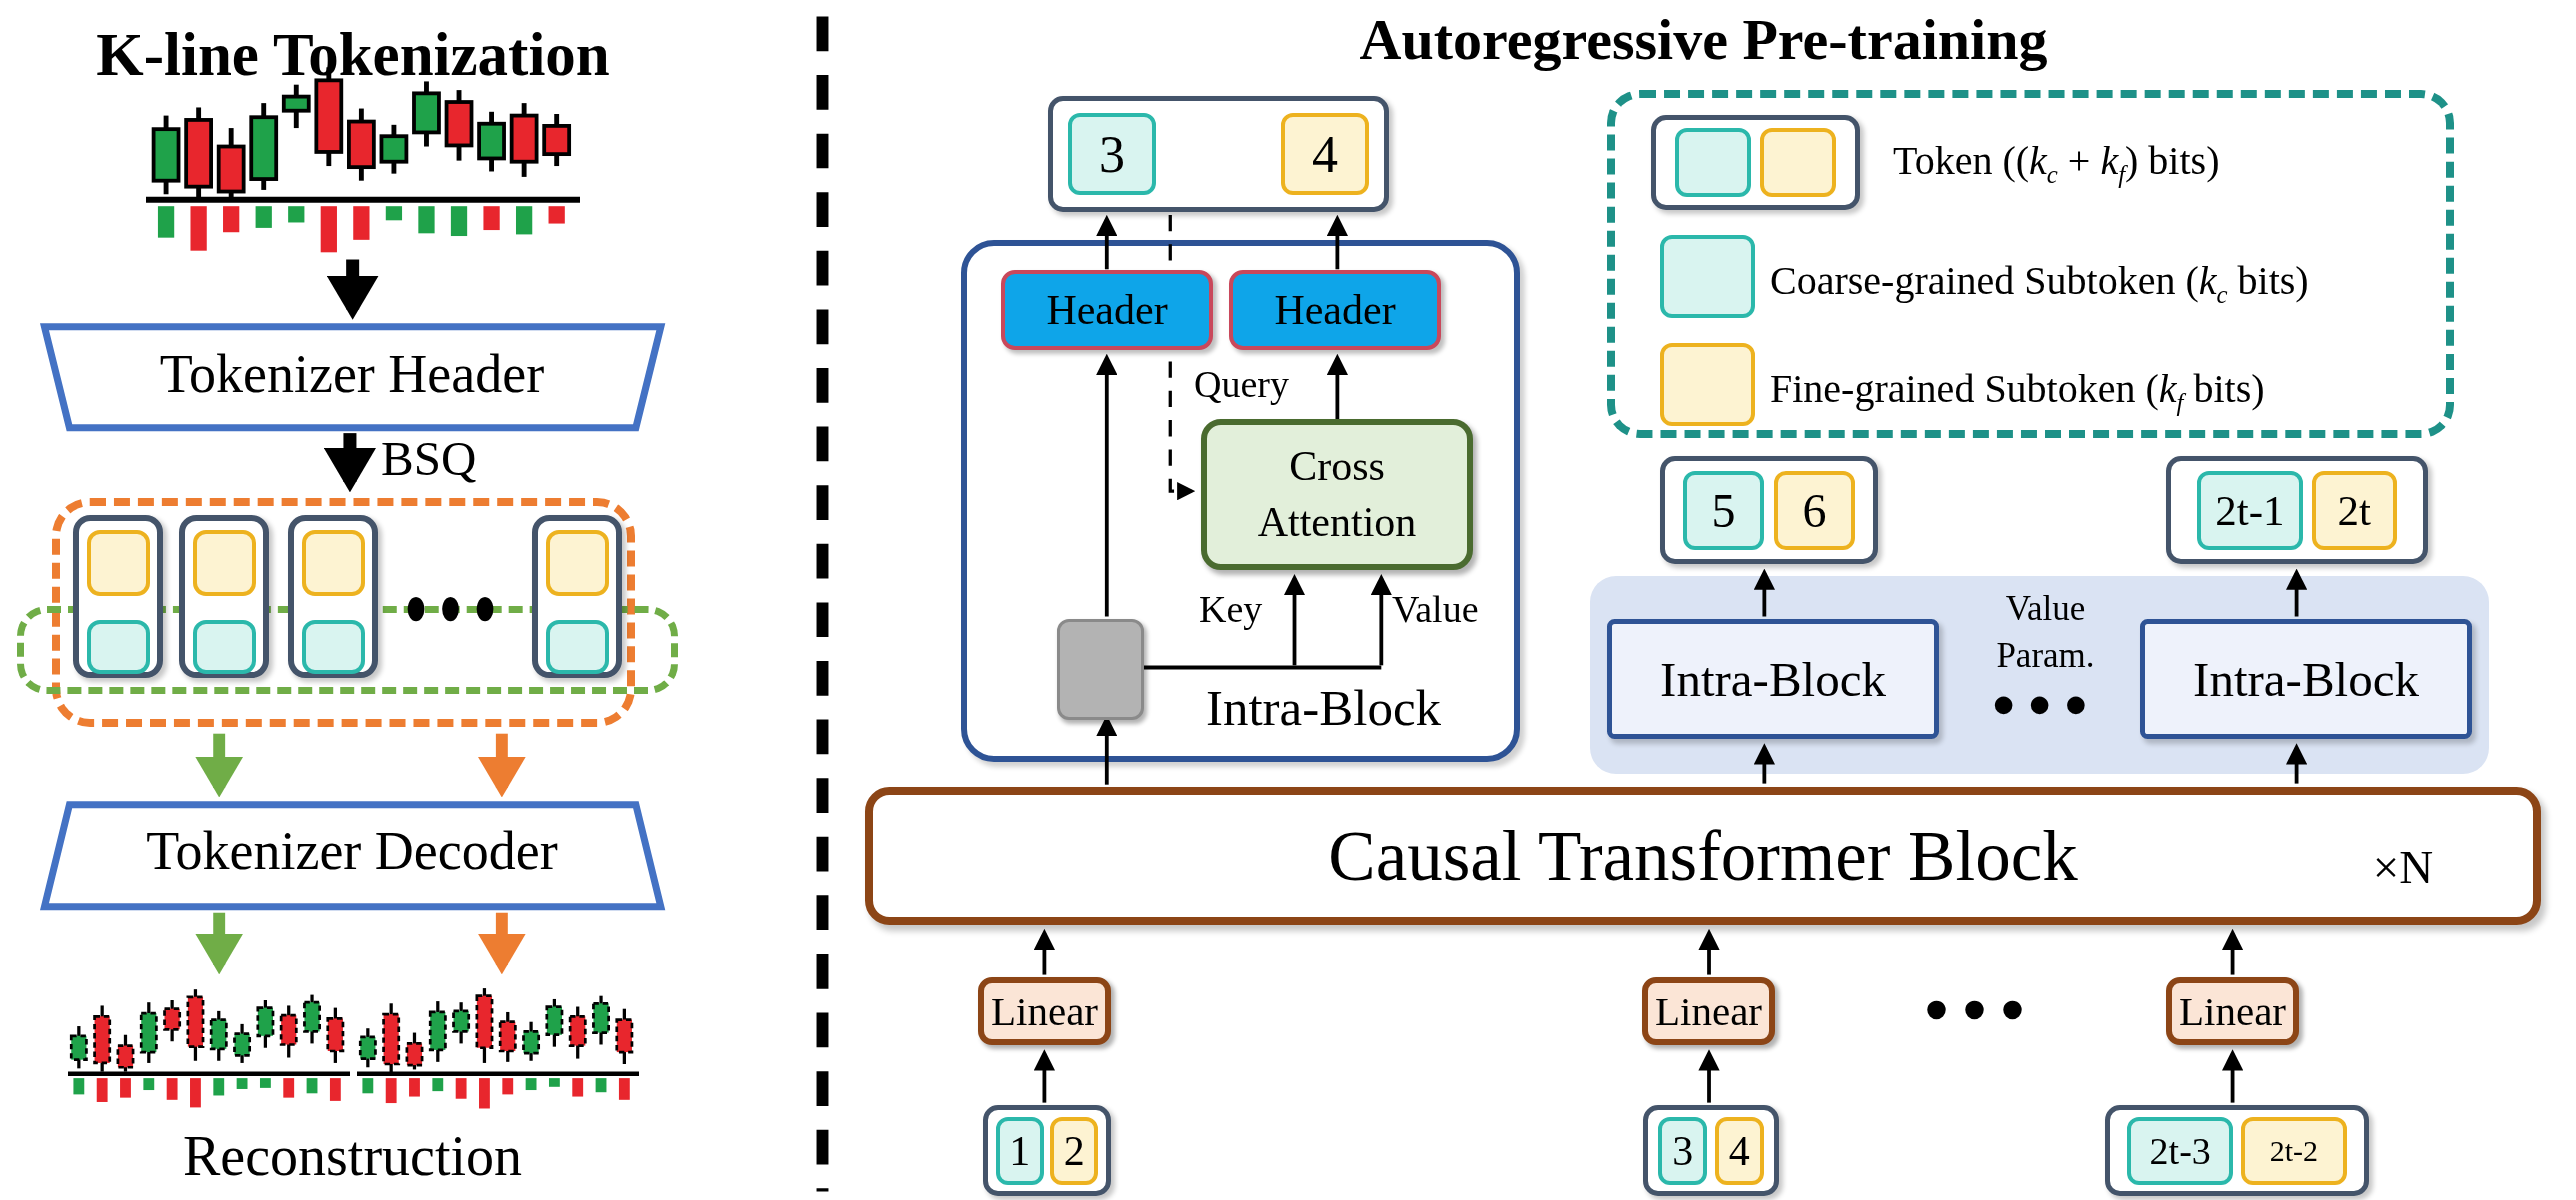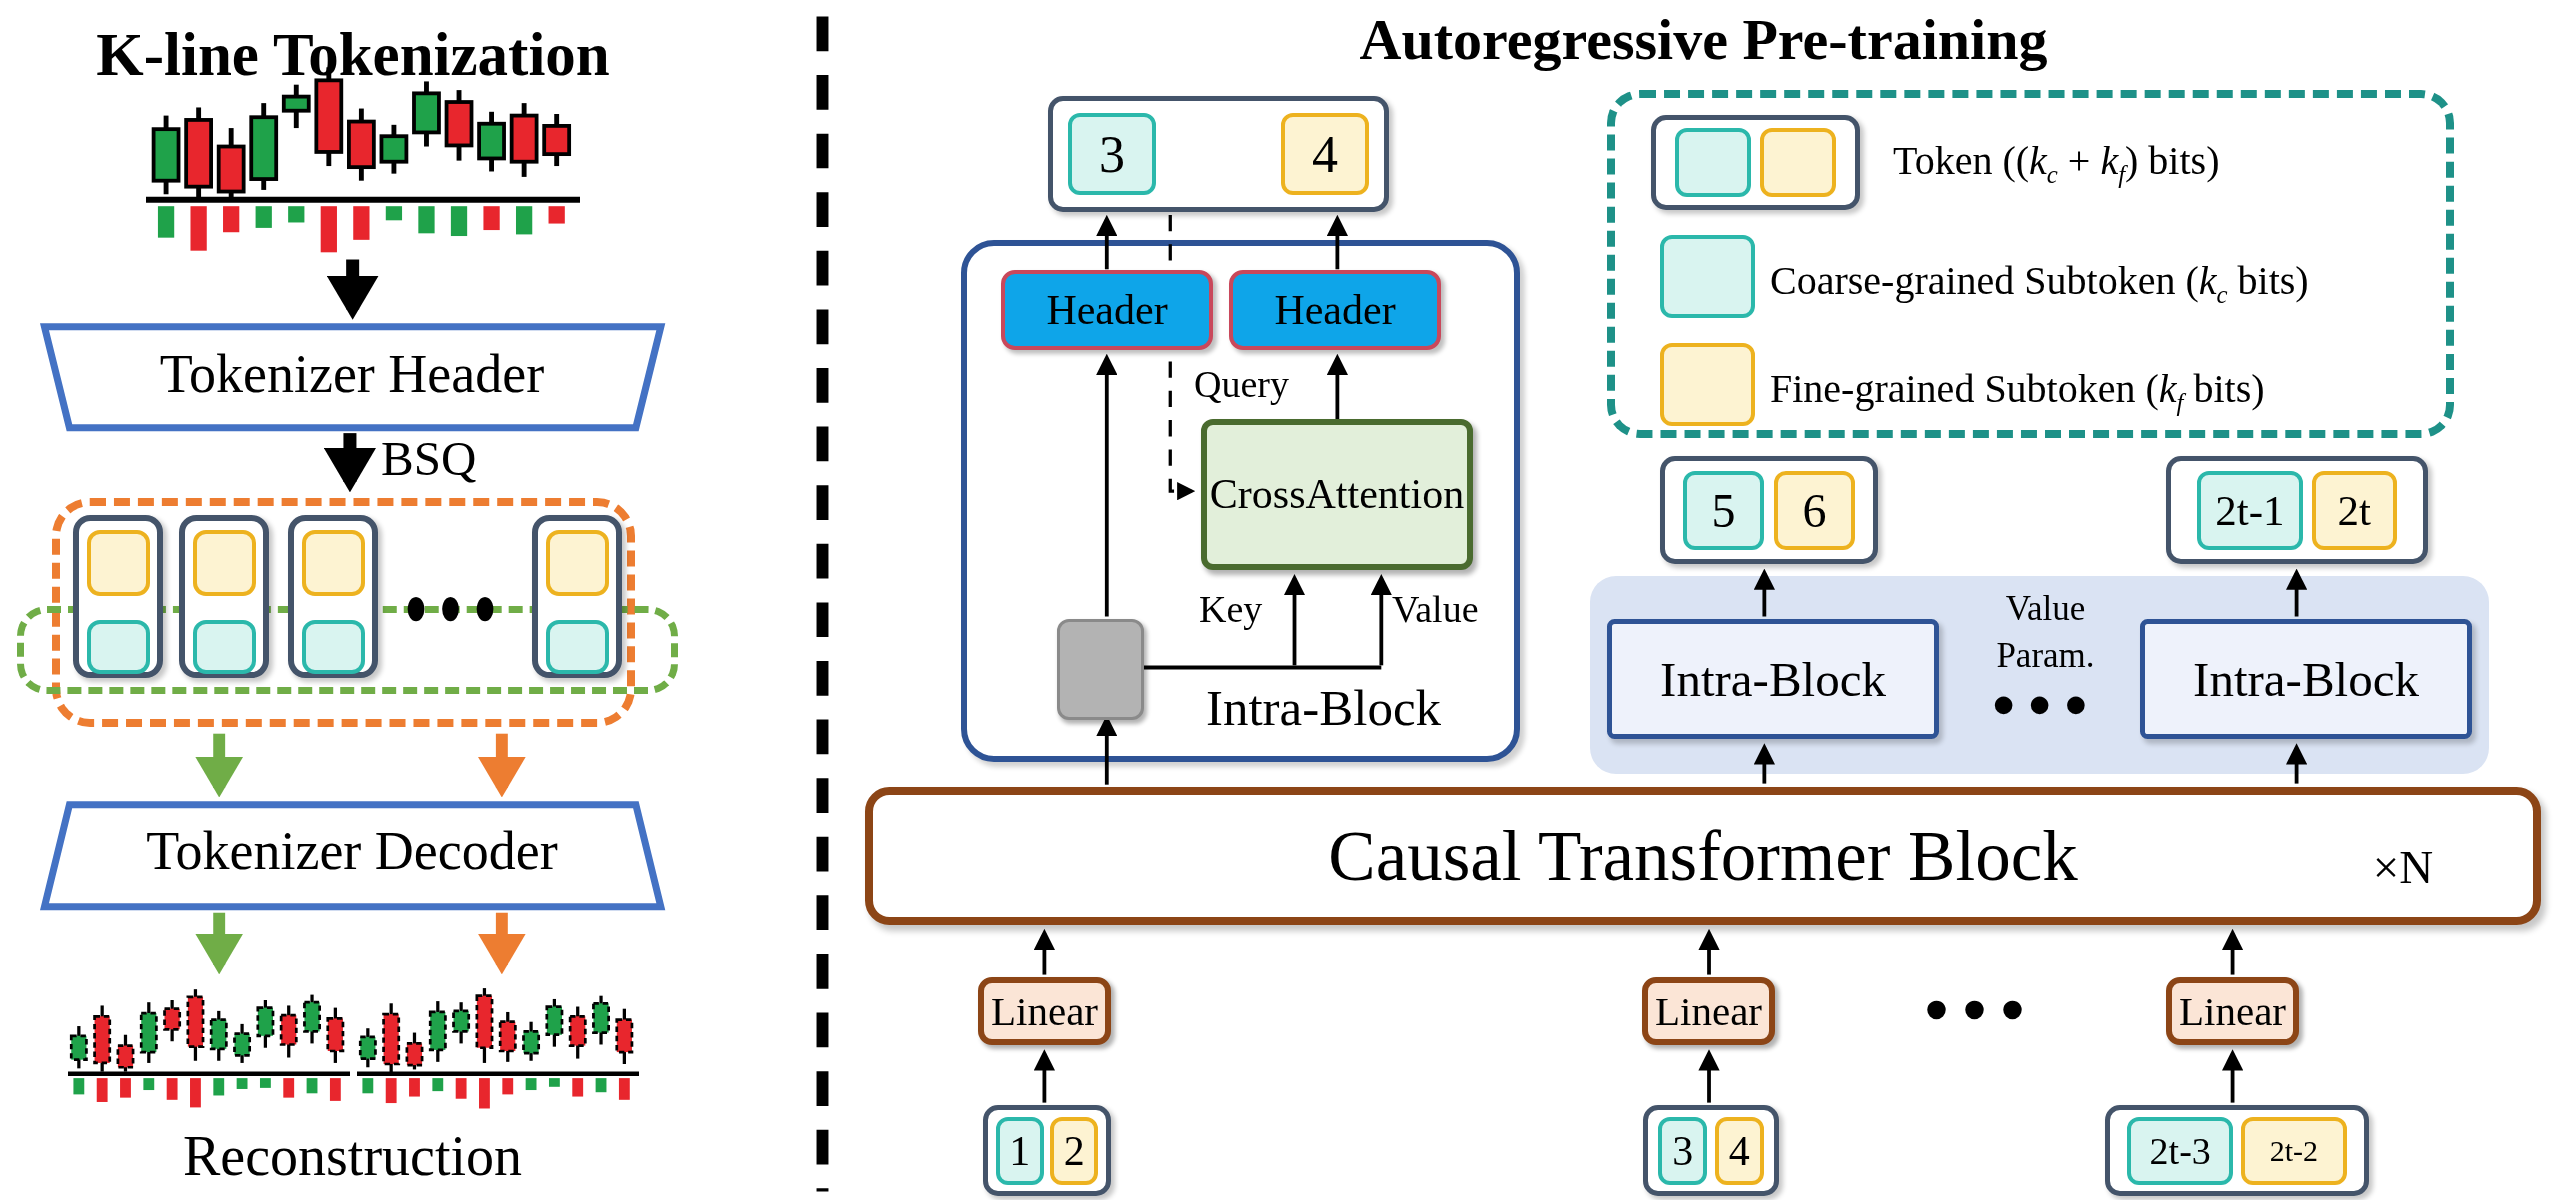--- a/index.html
+++ b/index.html
@@ -17,22 +17,22 @@
   .dashed-green{border:7.6px dashed #70AD47;border-radius:30px;z-index:1;box-sizing:border-box;}
   .vtoken{width:90px;height:163px;border:6px solid #44546A;border-radius:17.4px;background:#fff;z-index:3;box-sizing:border-box;box-shadow:3.3px 3.8px 4.9px rgba(0,0,0,.22);}
   .vsub{position:absolute;left:7.6px;width:63px;border-radius:13px;box-sizing:border-box;}
   .vsub.fine{top:8.7px;height:66px;border:4.3px solid #EDB21F;background:#FDF3D2;}
   .vsub.coarse{top:99px;height:54px;border:4.3px solid #2BB8AB;background:#D9F4F0;}
   .dots{font-weight:bold;z-index:4;letter-spacing:.28em;}
   
   .bigblock{border:6px solid #2E5395;border-radius:33px;background:#fff;z-index:1;box-sizing:border-box;box-shadow:4.3px 4.9px 5.4px rgba(0,0,0,.18);}
   .header-box{border:4.9px solid #C9485B;border-radius:14px;background:#0ea5e9;z-index:3;box-sizing:border-box;
               display:flex;align-items:center;justify-content:center;font-size:42px;box-shadow:3.3px 3.8px 4.3px rgba(0,0,0,.25);}
-  .cross-box{border:6px solid #4A6B2F;border-radius:12px;background:#E2EFDA;z-index:3;box-sizing:border-box;
-             display:flex;flex-direction:row;align-items:center;justify-content:center;font-size:42px;line-height:1.32;box-shadow:3.8px 4.3px 4.9px rgba(0,0,0,.3);}
+  .cross-box{border:6px solid #4A6B2F;border-radius:20px;background:#E2EFDA;z-index:3;box-sizing:border-box;
+             display:flex;flex-direction:column;align-items:center;justify-content:center;font-size:42px;line-height:1.32;box-shadow:3.8px 4.3px 4.9px rgba(0,0,0,.3);}
   .gray-box{background:#B3B3B3;border:3.3px solid #8A8A8A;border-radius:12px;z-index:3;box-sizing:border-box;box-shadow:2.7px 3.3px 4.3px rgba(0,0,0,.3);}
   .legend-box{border:8.1px dashed #1E9188;border-radius:33px;z-index:1;box-sizing:border-box;}
   .htoken{border:5.4px solid #44546A;border-radius:15px;background:#fff;z-index:3;box-sizing:border-box;
           display:flex;align-items:center;justify-content:center;box-shadow:3.3px 3.8px 4.9px rgba(0,0,0,.22);}
   .hsub{border:4.3px solid;border-radius:12px;box-sizing:border-box;display:flex;align-items:center;justify-content:center;}
   .hsub.coarse{border-color:#2BB8AB;background:#D9F4F0;}
   .hsub.fine{border-color:#EDB21F;background:#FDF3D2;}
   .lavender{background:#DAE3F3;border-radius:26px;z-index:0;}
   .intra-box{border:5.4px solid #2E5395;border-radius:7.6px;background:#EEF2FB;z-index:3;box-sizing:border-box;
              display:flex;align-items:center;justify-content:center;font-size:49px;box-shadow:3.8px 4.3px 4.9px rgba(0,0,0,.2);}

